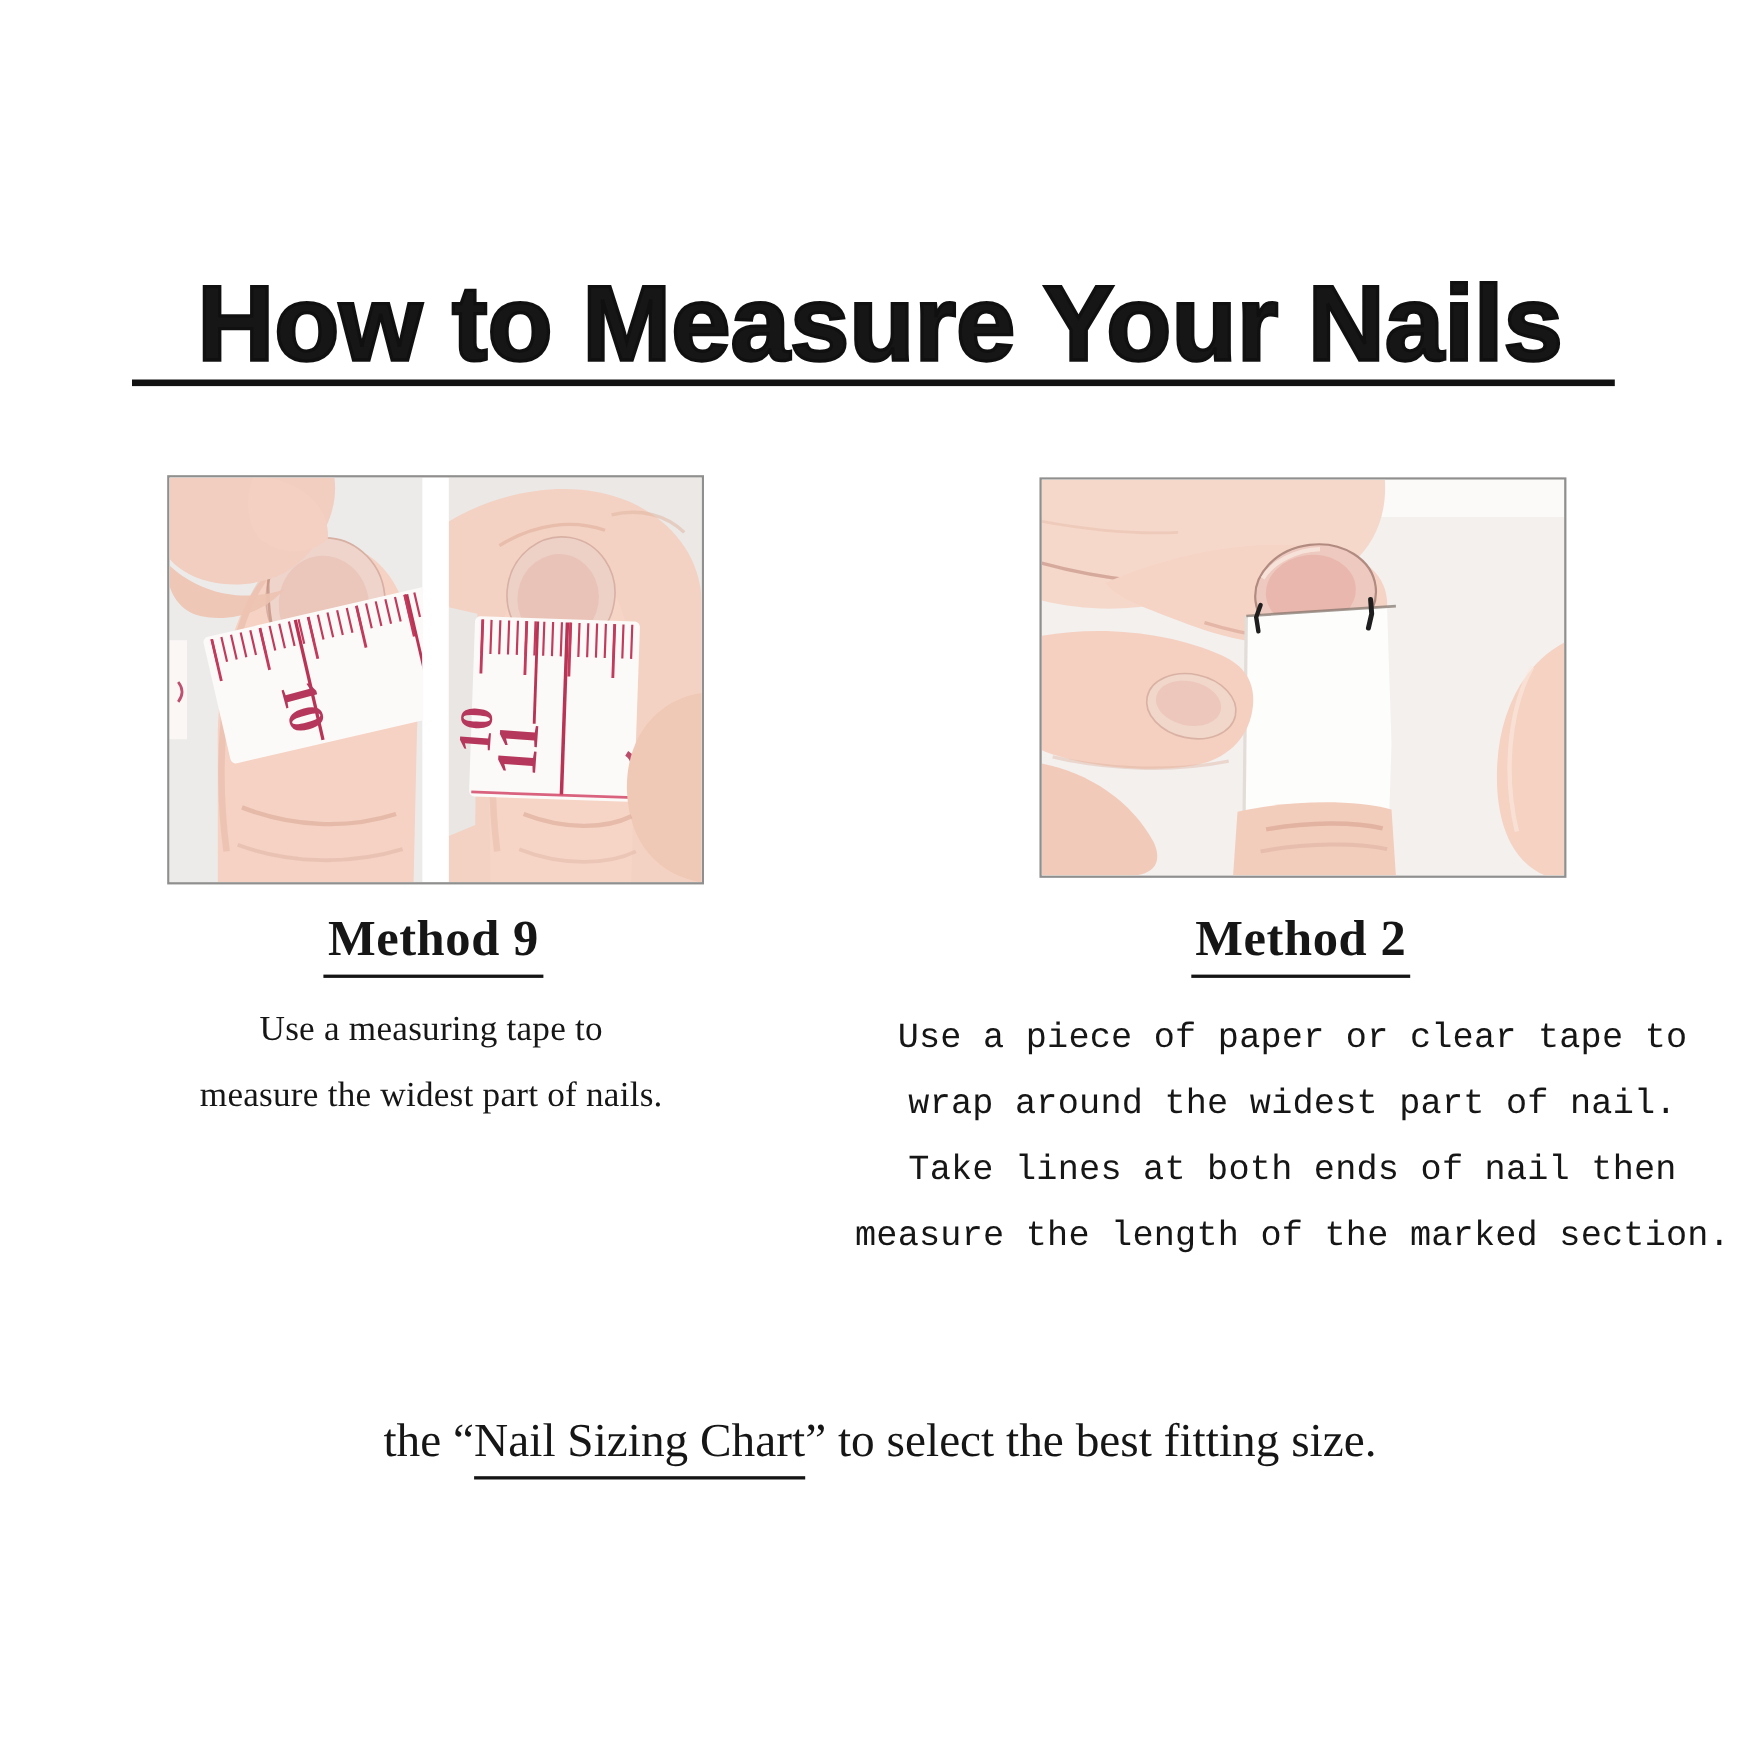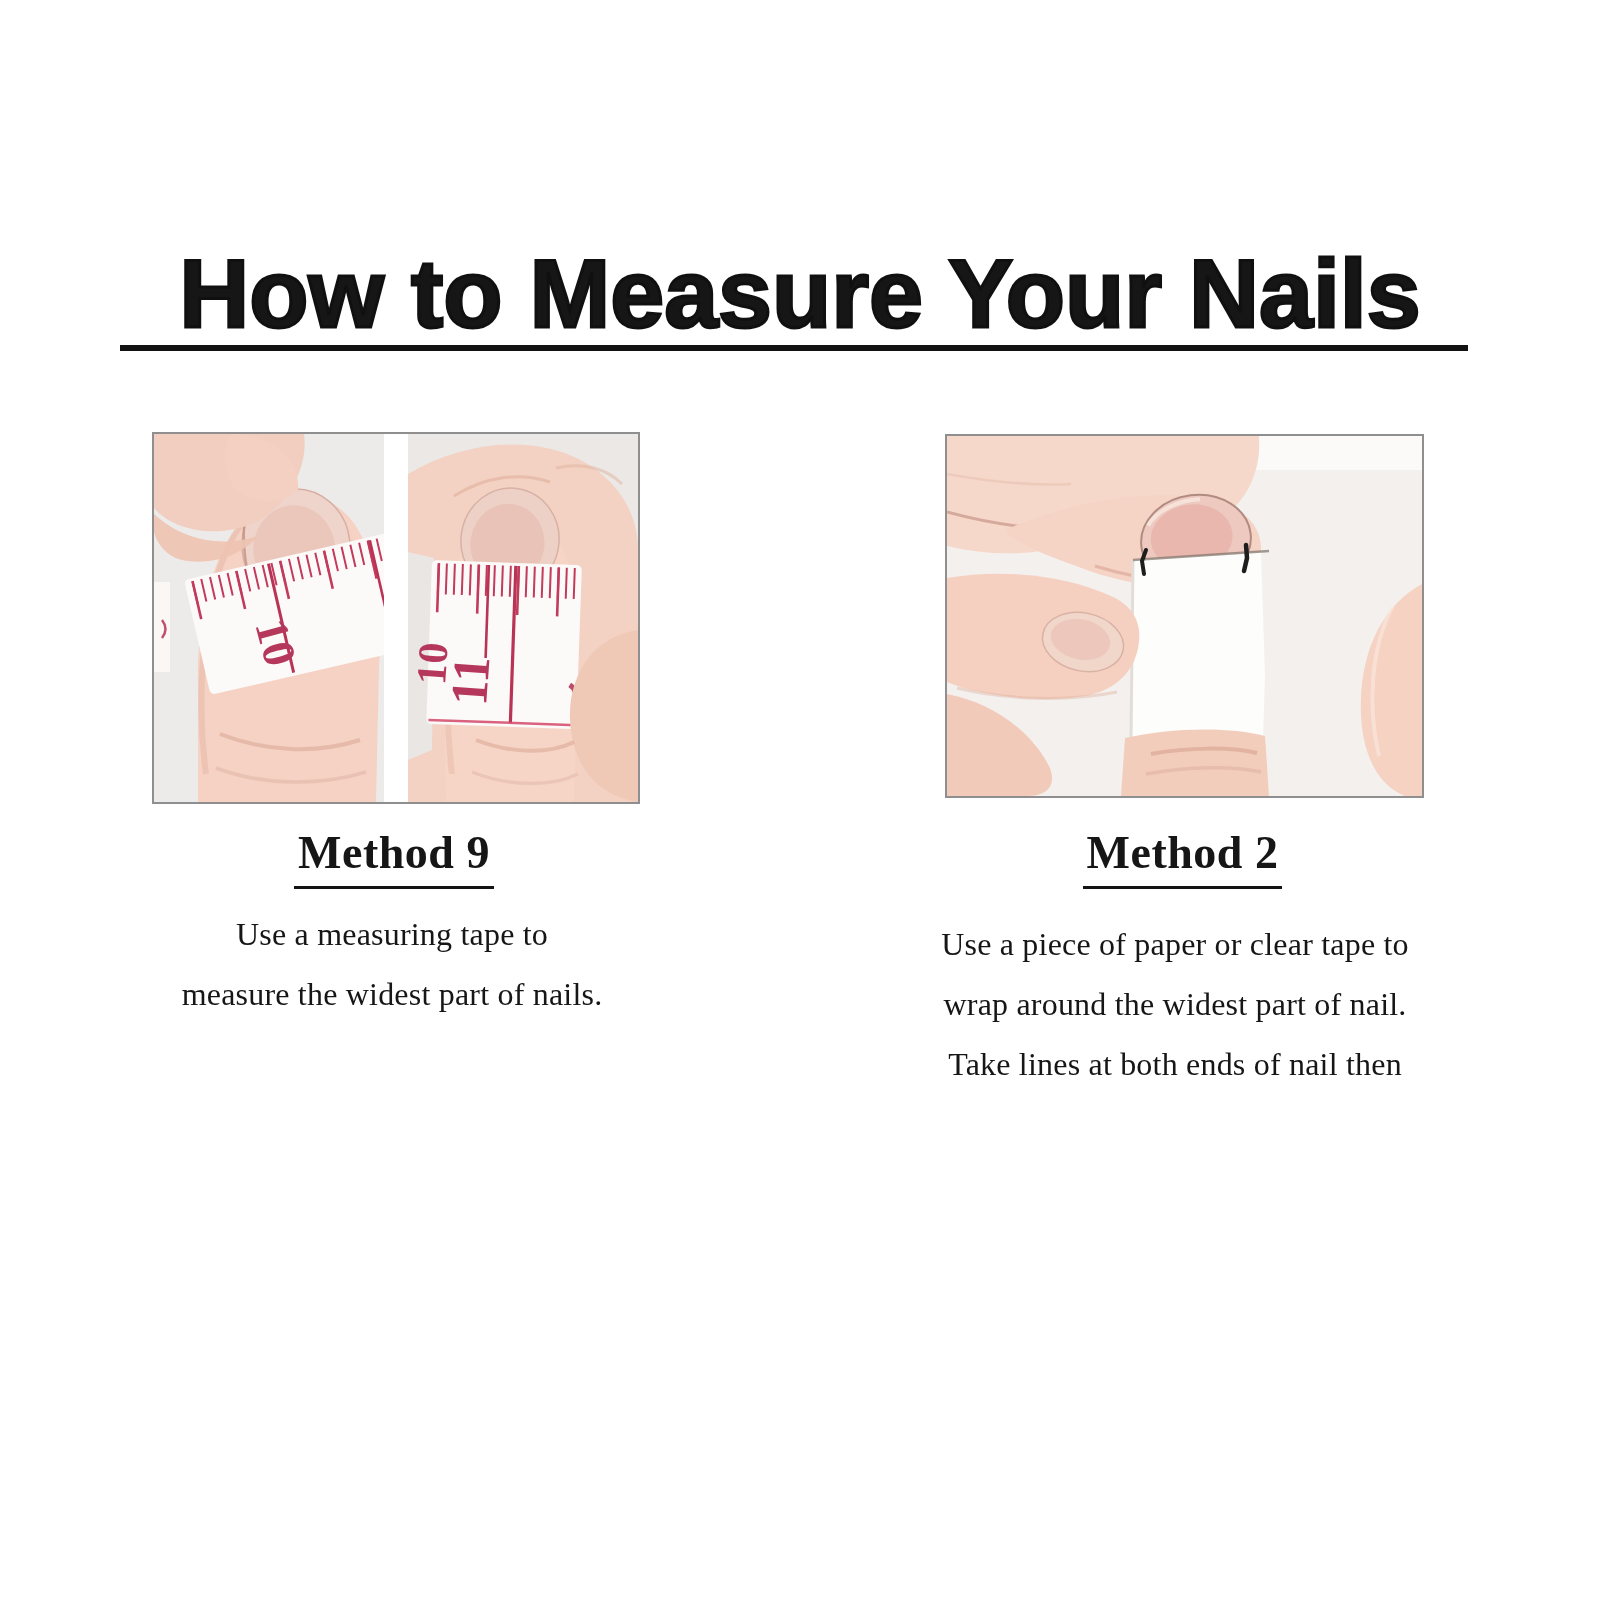--- a/index.html
+++ b/index.html
@@ -41,21 +41,21 @@
   #m2-label { left:945px; width:475px; }
   .method-label span {
     display:inline-block; border-bottom:3px solid #141414; padding:0 4px 7px 4px;
   }
 
   
   .desc {
     text-align:center; font-size:32px; line-height:60px; letter-spacing:0.2px;
   }
   #m1-desc { left:62px;  top:904px; width:660px; }
-  #m2-desc { left:763px; top:914px; width:824px; }
+  #m2-desc { left:763px; top:914px; width:824px;font-family:Liberation Mono, monospace; }
 
   
   .footnote {
     left:20px; top:1281px; width:1560px; text-align:center;
     font-size:43px; line-height:59px;
   }
   .footnote .chart-ref {
     display:inline-block; border-bottom:3px solid #141414; padding-bottom:2px;
   }
 </style>
@@ -179,16 +179,18 @@
 </div>
 
 <div class="abs desc" id="m1-desc">
   <div>Use a measuring tape to</div>
   <div>measure the widest part of nails.</div>
 </div>
 <div class="abs desc" id="m2-desc">
   <div>Use a piece of paper  or clear tape to</div>
   <div>wrap around the widest part of nail.</div>
   <div>Take lines at both ends of nail then</div>
+  <div>measure the length of the marked section.</div>
 </div>
 
 <div class="abs footnote">
+  <div><span>the “</span><span class="chart-ref">Nail Sizing Chart</span><span>” to select the best fitting size.</span></div>
 </div>
 
 </body></html>

